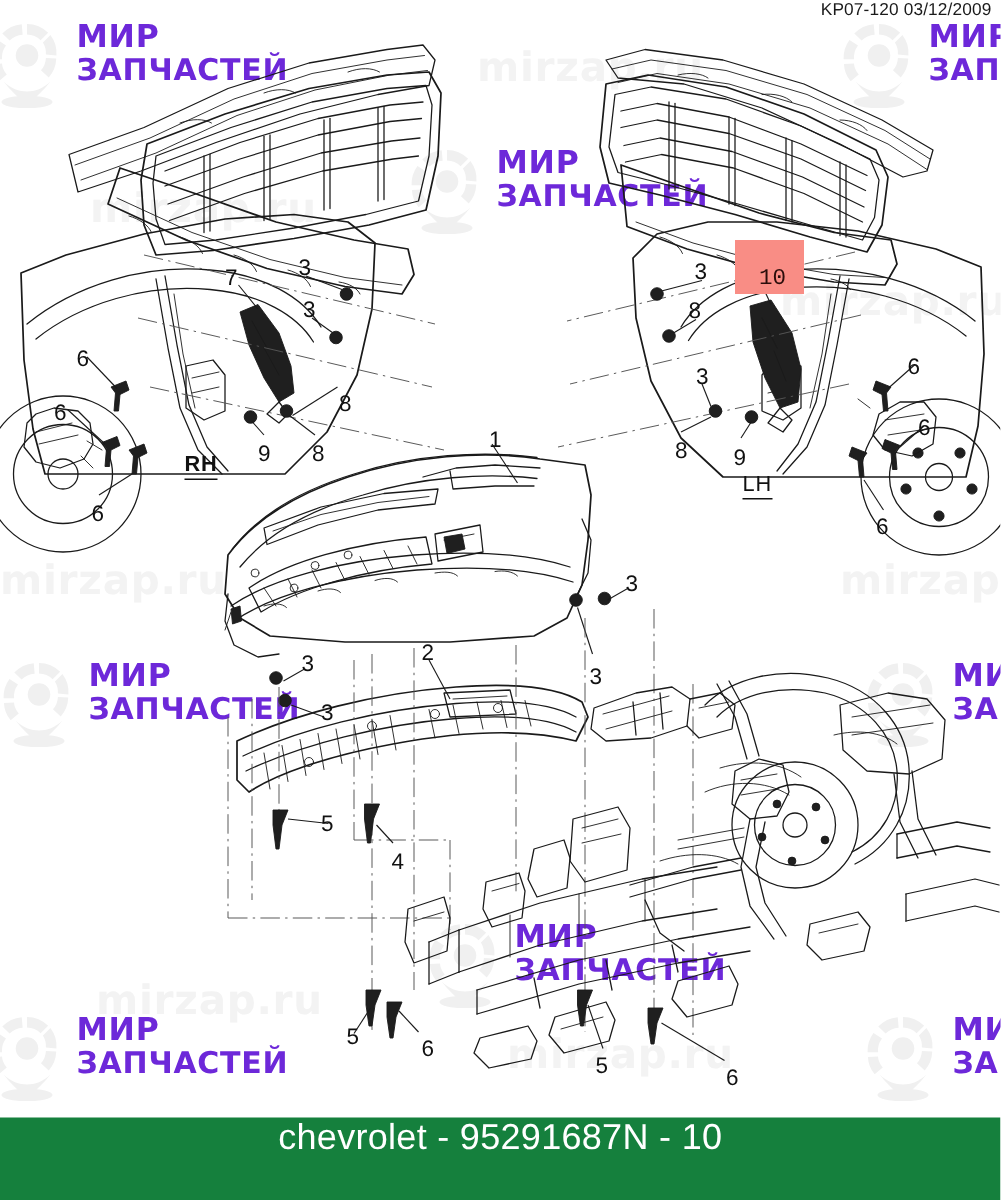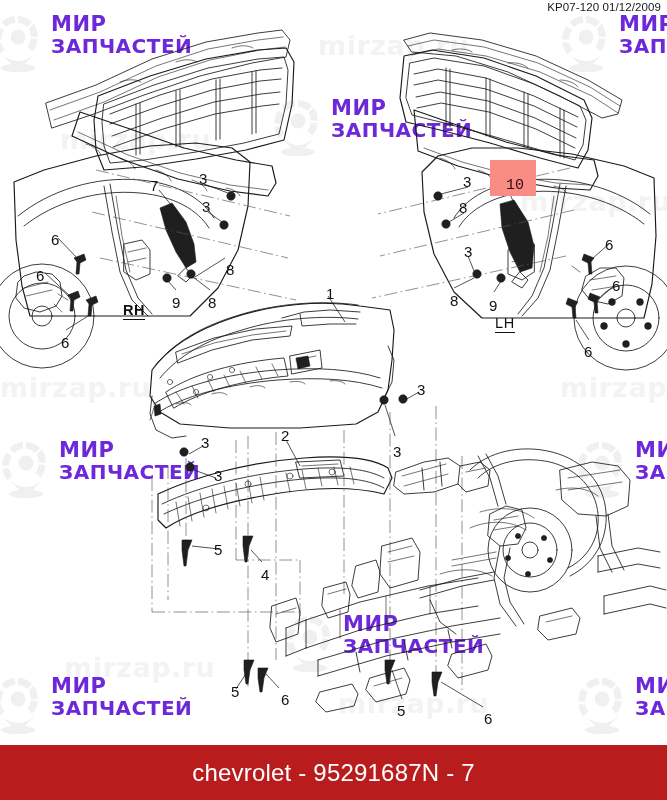--- a/index.html
+++ b/index.html
@@ -56,22 +56,22 @@
   }
   .hl-num{
     position:absolute;z-index:5;
     font-family:"Liberation Sans", sans-serif;
     font-size:15px;color:#2b0d0b;
   }
 
   
   .footer{
     position:absolute;left:0;right:0;bottom:0;height:55px;
-    background:#b91c1c;z-index:7;
-    display:flex;align-items:center;justify-content:center;
+    background:#15803d;z-index:7;
+    display:flex;align-items:flex-start;justify-content:center;
   }
   .footer .f-txt{
     font-family:"Liberation Sans", sans-serif;
     font-size:24px;color:#ffffff;letter-spacing:.2px;
   }
 </style>
 </head>
 <body>
 
 <div id="page">
@@ -207,21 +207,21 @@
       </div>
       <div class="wm wm-url" style="left: 318px; top: 30px;">mirzap.ru</div>
       <div class="wm wm-url" style="left: 60px; top: 124px;">mirzap.ru</div>
       <div class="wm wm-url" style="left: 0px; top: 372px;">mirzap.ru</div>
       <div class="wm wm-url" style="left: 560px; top: 372px;">mirzap.ru</div>
       <div class="wm wm-url" style="left: 64px; top: 652px;">mirzap.ru</div>
       <div class="wm wm-url" style="left: 338px; top: 688px;">mirzap.ru</div>
       <div class="wm wm-url" style="left: 520px; top: 186px;">mirzap.ru</div>
     </div>
 
-  <div class="header-code">KP07-120 01/12/2009</div>
+  <div class="header-code">KP07-120 03/12/2009</div>
 
   <div class="draw">
     <svg width="667" height="800" viewBox="0 0 667 800" xmlns="http://www.w3.org/2000/svg">
       <defs>
         <style>
           .ln{fill:none;stroke:#1a1a1a;stroke-width:0.85;stroke-linejoin:round;stroke-linecap:round;}
           .lnT{fill:none;stroke:#1a1a1a;stroke-width:0.6;stroke-linejoin:round;stroke-linecap:round;}
           .lnH{fill:none;stroke:#1a1a1a;stroke-width:1.15;stroke-linejoin:round;stroke-linecap:round;}
           .fill-d{fill:#1f1f1f;stroke:#1a1a1a;stroke-width:0.6;}
           .lead{fill:none;stroke:#1a1a1a;stroke-width:0.75;}
@@ -657,16 +657,16 @@
       <div class="callout" style="left: 484px; top: 711px;">6</div>
     </div>
 
   <div id="side-label-layer">
       <div class="side-label" style="left: 123px; top: 302px; font-weight: bold;">RH</div>
       <div class="side-label" style="left: 495px; top: 315px;">LH</div>
     </div>
 
   <div class="footer">
     <span class="f-txt">chevrolet - 95291687</span>
-    <span class="f-txt">N - 7</span>
+    <span class="f-txt">N - 10</span>
   </div>
 
 </div>
 
 </body></html>

